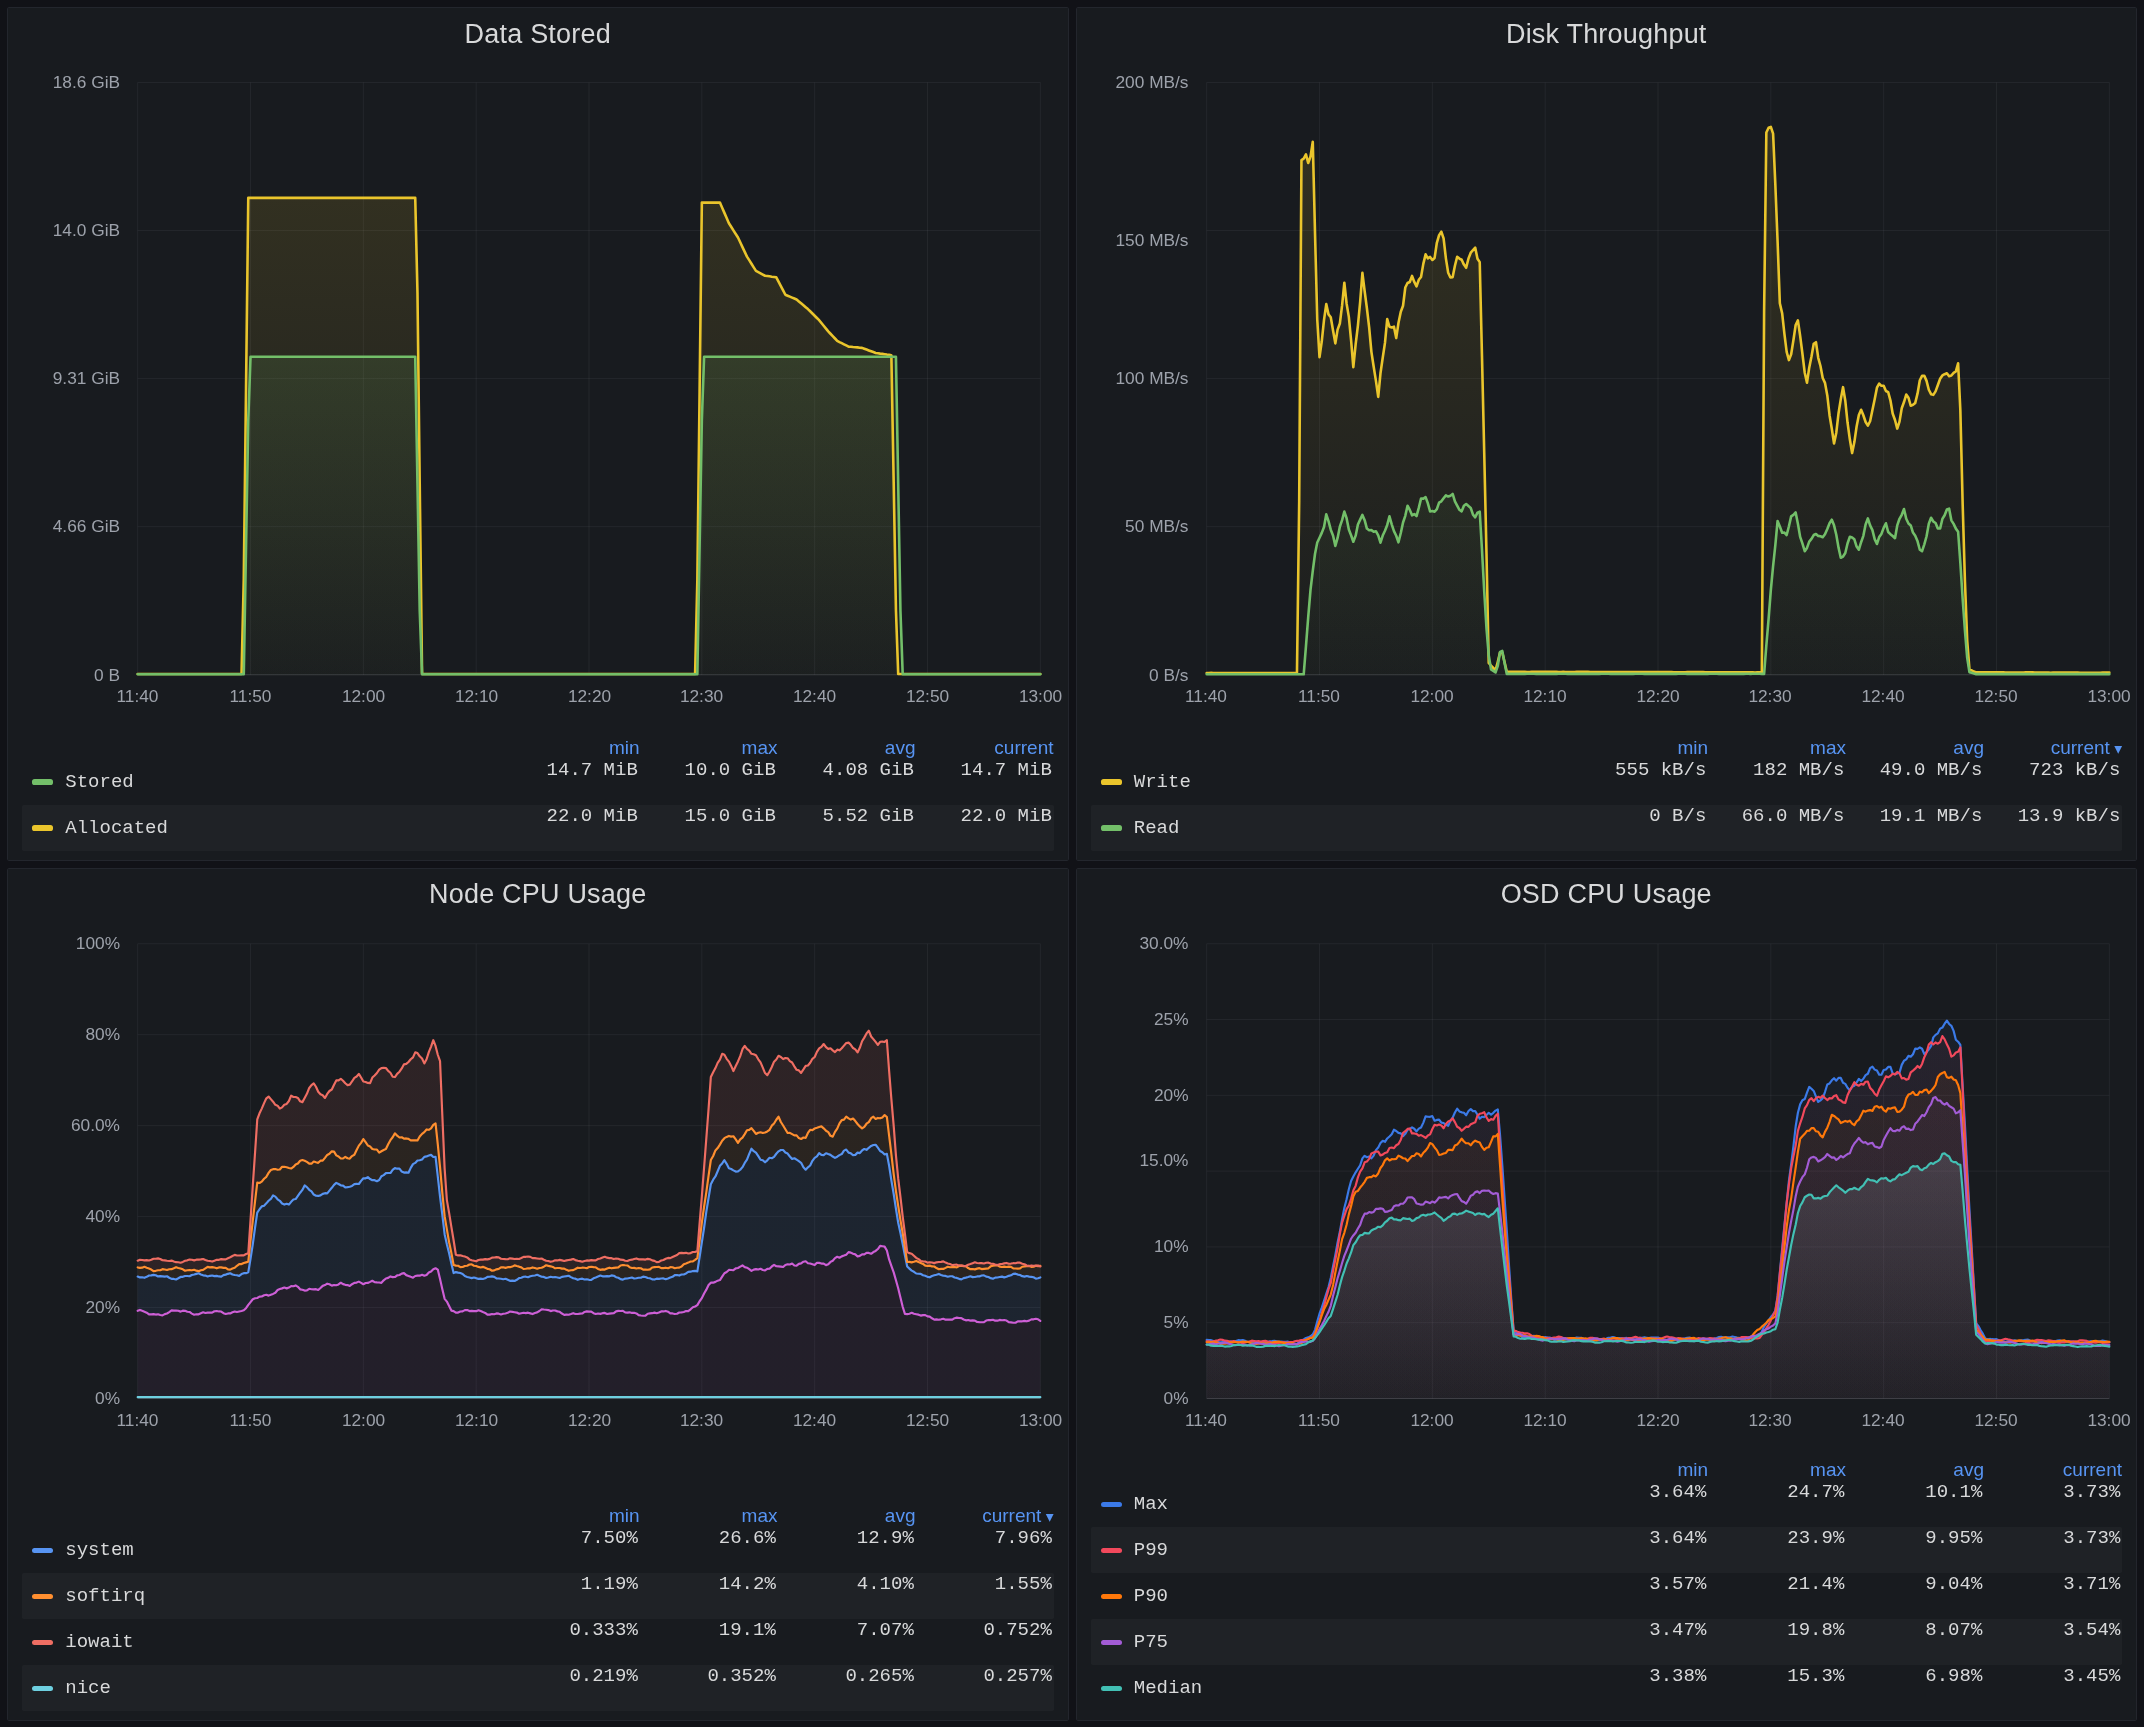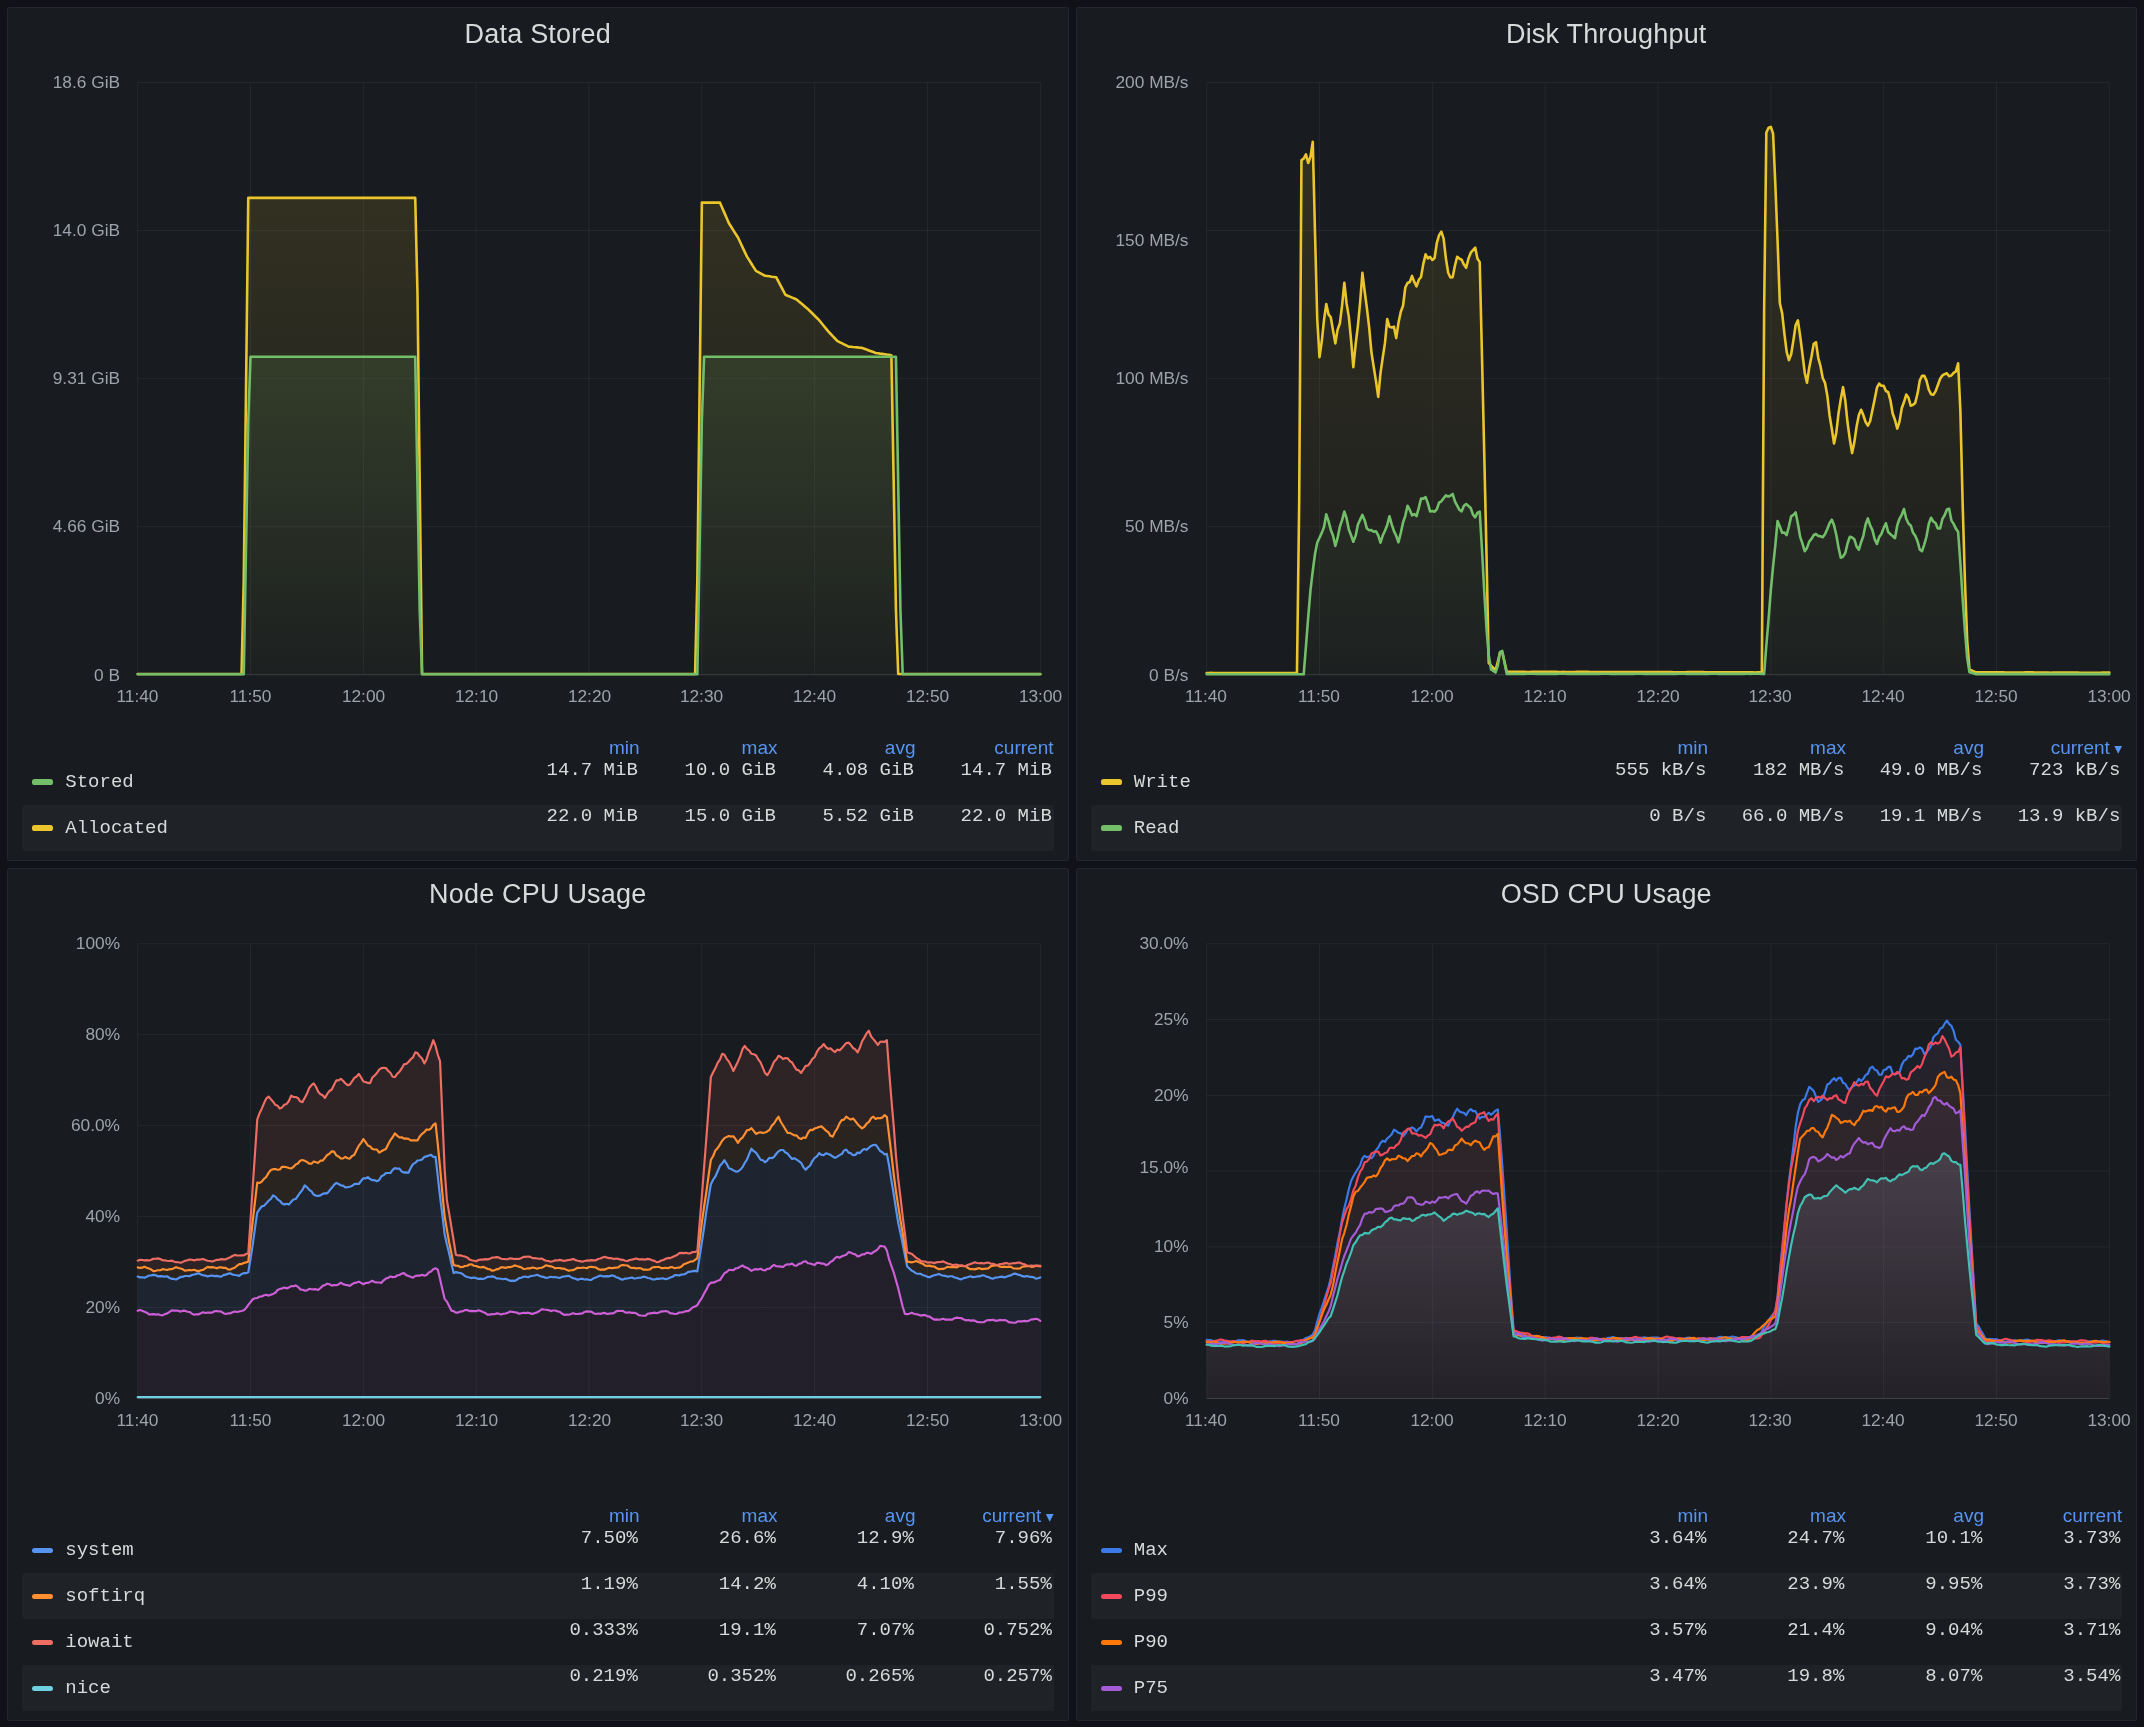--- a/index.html
+++ b/index.html
@@ -380,21 +380,21 @@
           <path d="M150.0 489.6L152.6 489.8L155.2 490.9L157.8 491.1L160.4 491.0L163.1 491.3L165.7 491.0L168.3 491.2L170.9 491.9L173.5 491.7L176.1 491.7L178.7 491.2L181.3 490.2L183.9 490.1L186.5 490.0L189.2 490.1L191.8 490.8L194.4 490.7L197.0 490.4L199.6 490.8L202.2 490.6L204.8 491.3L207.4 492.2L210.0 492.2L212.6 492.4L215.3 492.0L217.9 491.1L220.5 491.2L223.1 491.1L225.7 491.0L228.3 491.4L230.9 490.7L233.5 490.3L236.1 490.4L238.7 490.2L241.4 491.0L244.0 491.9L246.6 491.9L249.2 492.3L251.8 492.1L254.4 491.7L257.0 491.3L259.6 490.5L262.2 489.7L264.8 489.1L267.4 487.2L270.1 485.8L272.7 484.8L275.3 481.9L277.9 478.6L280.5 475.2L283.1 471.1L285.7 467.5L288.3 463.3L290.9 459.2L293.5 456.5L296.2 448.3L298.8 440.2L301.4 432.0L304.0 421.4L306.6 411.6L309.2 404.0L311.8 395.8L314.4 389.9L317.0 383.1L319.6 374.6L322.3 371.3L324.9 366.6L327.5 363.2L330.1 362.8L332.7 360.4L335.3 361.0L337.9 361.0L340.5 357.6L343.1 356.3L345.7 355.3L348.4 353.3L351.0 353.8L353.6 351.8L356.2 348.2L358.8 346.4L361.4 343.5L364.0 342.8L366.6 344.9L369.2 344.8L371.8 345.7L374.5 345.9L377.1 343.4L379.7 343.9L382.3 344.4L384.9 344.0L387.5 346.6L390.1 345.7L392.7 343.4L395.3 342.7L397.9 340.3L400.6 339.5L403.2 340.6L405.8 339.2L408.4 339.2L411.0 338.2L413.6 336.8L416.2 339.2L418.8 341.3L421.4 343.1L424.0 346.4L426.7 344.7L429.3 342.4L431.9 341.3L434.5 338.4L437.1 338.1L439.7 339.6L442.3 338.1L444.9 338.0L447.5 336.6L450.1 334.7L452.8 335.8L455.4 336.5L458.0 337.4L460.6 339.7L463.2 338.0L465.8 337.9L468.4 339.0L471.0 338.5L473.6 340.6L476.2 342.1L478.9 339.5L481.5 338.2L484.1 335.1L486.7 332.0L489.3 355.2L491.9 377.2L494.5 399.6L497.1 421.5L499.7 440.2L502.3 459.9L505.0 480.1L507.6 480.5L510.2 482.0L512.8 482.9L515.4 482.7L518.0 483.0L520.6 482.5L523.2 482.2L525.8 483.0L528.4 483.2L531.1 483.5L533.7 484.0L536.3 483.4L538.9 483.7L541.5 484.5L544.1 484.7L546.7 485.9L549.3 486.4L551.9 486.2L554.5 486.4L557.2 486.0L559.8 485.8L562.4 486.5L565.0 486.2L567.6 486.1L570.2 485.8L572.8 484.7L575.4 484.5L578.0 484.7L580.6 484.7L583.3 485.7L585.9 485.9L588.5 485.7L591.1 486.1L593.7 485.9L596.3 486.3L598.9 487.3L601.5 487.2L604.1 487.3L606.7 486.9L609.4 485.8L612.0 485.7L614.6 485.6L617.2 485.5L619.8 486.1L622.4 485.7L625.0 485.3L627.6 485.5L630.2 485.3L632.8 486.0L635.5 487.1L638.1 487.2L640.7 487.5L643.3 487.2L645.9 486.4L648.5 486.6L651.1 486.6L653.7 486.4L656.3 486.7L659.0 485.9L661.6 485.2L664.2 485.1L666.8 484.8L669.4 485.5L672.0 486.3L674.6 486.3L677.2 486.7L679.8 486.6L682.4 486.3L685.1 487.0L687.7 487.2L690.3 487.3L692.9 487.5L695.5 486.5L698.1 485.8L700.7 485.5L703.3 485.0L705.9 485.5L708.5 485.8L711.2 485.5L713.8 485.7L716.4 485.4L719.0 485.3L721.6 486.3L724.2 486.7L726.8 487.1L729.4 487.4L732.0 486.5L734.6 486.1L737.3 486.0L739.9 485.5L742.5 485.9L745.1 485.8L747.7 485.0L750.3 484.9L752.9 484.3L755.5 484.2L758.1 485.2L760.7 485.6L763.4 486.1L766.0 486.5L768.6 485.8L771.2 485.9L773.8 486.1L776.4 485.9L779.0 485.4L781.6 484.0L784.2 481.9L786.8 480.4L789.5 478.4L792.1 477.1L794.7 476.8L797.3 475.7L799.9 475.0L802.5 474.1L805.1 472.4L807.7 471.8L810.3 464.2L812.9 449.3L815.6 435.6L818.2 420.0L820.8 403.2L823.4 388.9L826.0 374.5L828.6 361.9L831.2 351.0L833.8 337.4L836.4 329.4L839.0 325.1L841.7 319.2L844.3 317.5L846.9 316.0L849.5 316.3L852.1 320.5L854.7 320.6L857.3 319.9L859.9 320.9L862.5 318.7L865.1 317.8L867.8 317.5L870.4 313.5L873.0 310.7L875.6 307.9L878.2 305.4L880.8 307.7L883.4 309.5L886.0 311.5L888.6 314.1L891.2 311.6L893.9 309.8L896.5 309.9L899.1 308.2L901.7 309.6L904.3 310.5L906.9 307.4L909.5 305.5L912.1 301.5L914.7 297.9L917.3 299.5L920.0 299.7L922.6 300.3L925.2 302.0L927.8 299.0L930.4 297.2L933.0 297.6L935.6 296.8L938.2 299.5L940.8 300.9L943.4 298.8L946.1 298.3L948.7 295.3L951.3 292.6L953.9 293.7L956.5 292.2L959.1 290.8L961.7 289.7L964.3 284.9L966.9 283.2L969.5 283.6L972.2 283.3L974.8 286.8L977.4 288.0L980.0 285.6L982.6 284.7L985.2 281.5L987.8 279.5L990.4 280.7L993.0 278.7L995.6 277.4L998.3 275.2L1000.9 269.1L1003.5 268.5L1006.1 270.6L1008.7 272.1L1011.3 277.2L1013.9 278.6L1016.5 278.4L1019.1 281.0L1021.7 281.8L1024.4 312.8L1027.0 345.3L1029.6 374.1L1032.2 401.7L1034.8 427.3L1037.4 451.8L1040.0 478.3L1042.6 480.9L1045.2 483.3L1047.8 486.3L1050.5 488.4L1053.1 487.9L1055.7 488.0L1058.3 487.9L1060.9 488.5L1063.5 489.6L1066.1 489.8L1068.7 490.2L1071.3 490.2L1073.9 489.7L1076.6 490.1L1079.2 490.4L1081.8 490.3L1084.4 490.6L1087.0 489.9L1089.6 489.2L1092.2 489.1L1094.8 488.7L1097.4 489.3L1100.0 490.0L1102.7 490.0L1105.3 490.3L1107.9 490.4L1110.5 490.2L1113.1 491.1L1115.7 491.5L1118.3 491.7L1120.9 492.1L1123.5 491.3L1126.1 490.7L1128.8 490.6L1131.4 490.1L1134.0 490.4L1136.6 490.7L1139.2 490.2L1141.8 490.3L1144.4 490.0L1147.0 489.9L1149.6 490.9L1152.2 491.4L1154.9 491.9L1157.5 492.4L1160.1 491.8L1162.7 491.5L1165.3 491.7L1167.9 491.4L1170.5 491.8L1173.1 491.7L1175.7 490.9L1178.3 490.7L1181.0 490.2L1183.6 490.0L1186.2 490.9L1188.8 491.1L1191.4 491.6L1194.0 492.0L1194.0 552.0L150.0 552.0Z" fill="url(#g3_median)" stroke="none"></path>
           <path d="M150.0 484.1L152.6 484.5L155.2 484.5L157.8 485.4L160.4 486.8L163.1 486.8L165.7 487.0L168.3 486.8L170.9 485.8L173.5 486.1L176.1 486.2L178.7 486.0L181.3 486.3L183.9 485.4L186.5 484.5L189.2 484.7L191.8 484.4L194.4 485.3L197.0 486.5L199.6 486.4L202.2 486.8L204.8 486.8L207.4 486.4L210.0 487.3L212.6 487.6L215.3 487.6L217.9 487.9L220.5 486.7L223.1 485.8L225.7 485.7L228.3 485.3L230.9 485.9L233.5 486.5L236.1 486.1L238.7 486.3L241.4 486.3L244.0 486.2L246.6 487.5L249.2 488.2L251.8 488.5L254.4 488.9L257.0 486.7L259.6 484.9L262.2 483.7L264.8 482.0L267.4 481.3L270.1 480.1L272.7 477.9L275.3 472.6L277.9 463.0L280.5 453.9L283.1 446.9L285.7 438.9L288.3 430.9L290.9 423.1L293.5 412.7L296.2 398.8L298.8 385.9L301.4 371.5L304.0 359.2L306.6 344.4L309.2 331.7L311.8 321.6L314.4 309.9L317.0 300.4L319.6 295.3L322.3 290.4L324.9 286.2L327.5 282.2L330.1 274.3L332.7 271.3L335.3 272.9L337.9 272.1L340.5 274.2L343.1 271.1L345.7 264.7L348.4 261.8L351.0 256.4L353.6 254.0L356.2 255.1L358.8 251.2L361.4 248.9L364.0 246.3L366.6 241.1L369.2 242.6L371.8 244.8L374.5 245.3L377.1 248.6L379.7 245.9L382.3 241.2L384.9 240.2L387.5 238.4L390.1 240.0L392.7 243.1L395.3 239.9L397.9 238.5L400.6 232.9L403.2 225.7L405.8 226.1L408.4 226.2L411.0 225.4L413.6 230.7L416.2 229.8L418.8 229.4L421.4 232.9L424.0 233.4L426.7 235.3L429.3 236.6L431.9 230.8L434.5 227.1L437.1 221.2L439.7 216.8L442.3 219.9L444.9 221.0L447.5 221.5L450.1 224.4L452.8 219.5L455.4 217.3L458.0 219.6L460.6 219.5L463.2 223.8L465.8 228.3L468.4 226.1L471.0 226.5L473.6 224.0L476.2 221.5L478.9 223.6L481.5 221.6L484.1 219.0L486.7 217.6L489.3 247.4L491.9 282.1L494.5 320.0L497.1 357.5L499.7 398.4L502.3 436.9L505.0 473.6L507.6 475.7L510.2 477.1L512.8 478.8L515.4 481.6L518.0 481.6L520.6 481.4L523.2 481.2L525.8 479.8L528.4 479.6L531.1 480.0L533.7 480.1L536.3 481.1L538.9 481.4L541.5 481.0L544.1 481.6L546.7 481.6L549.3 482.3L551.9 483.8L554.5 483.9L557.2 483.9L559.8 483.7L562.4 482.4L565.0 482.4L567.6 482.6L570.2 482.3L572.8 482.9L575.4 482.4L578.0 481.5L580.6 481.9L583.3 481.9L585.9 482.7L588.5 484.2L591.1 484.4L593.7 484.7L596.3 484.6L598.9 483.7L601.5 484.1L604.1 484.3L606.7 483.9L609.4 484.0L612.0 482.9L614.6 481.7L617.2 481.5L619.8 481.0L622.4 481.6L625.0 482.5L627.6 482.2L630.2 482.4L632.8 482.3L635.5 481.9L638.1 482.9L640.7 483.4L643.3 483.4L645.9 483.7L648.5 482.6L651.1 481.7L653.7 481.7L656.3 481.2L659.0 481.7L661.6 482.2L664.2 481.5L666.8 481.6L669.4 481.5L672.0 481.4L674.6 482.9L677.2 483.7L679.8 484.2L682.4 484.8L685.1 484.0L687.7 483.7L690.3 484.0L692.9 483.6L695.5 484.1L698.1 484.1L700.7 482.8L703.3 482.4L705.9 481.7L708.5 481.4L711.2 482.5L713.8 482.9L716.4 483.2L719.0 483.6L721.6 482.9L724.2 483.0L726.8 483.6L729.4 483.5L732.0 484.2L734.6 483.8L737.3 482.5L739.9 482.0L742.5 481.0L745.1 480.6L747.7 481.4L750.3 481.2L752.9 481.1L755.5 481.1L758.1 480.3L760.7 480.8L763.4 481.6L766.0 481.9L768.6 482.9L771.2 482.7L773.8 481.6L776.4 481.3L779.0 480.5L781.6 480.3L784.2 480.8L786.8 480.0L789.5 479.4L792.1 474.5L794.7 468.9L797.3 465.1L799.9 461.6L802.5 457.7L805.1 454.9L807.7 450.3L810.3 433.4L812.9 406.4L815.6 378.0L818.2 351.3L820.8 325.8L823.4 300.4L826.0 280.9L828.6 260.3L831.2 237.4L833.8 221.5L836.4 211.8L839.0 207.1L841.7 205.6L844.3 198.3L846.9 191.6L849.5 193.7L852.1 196.3L854.7 202.9L857.3 209.0L859.9 207.2L862.5 204.7L865.1 197.5L867.8 188.8L870.4 187.6L873.0 184.0L875.6 181.5L878.2 184.4L880.8 181.2L883.4 181.2L886.0 186.7L888.6 188.1L891.2 192.6L893.9 195.6L896.5 191.4L899.1 190.2L901.7 186.5L904.3 182.3L906.9 184.7L909.5 182.2L912.1 178.0L914.7 176.4L917.3 169.9L920.0 168.2L922.6 171.6L925.2 172.7L927.8 177.4L930.4 177.5L933.0 172.1L935.6 171.4L938.2 168.5L940.8 168.4L943.4 176.0L946.1 176.8L948.7 176.0L951.3 175.1L953.9 166.1L956.5 161.3L959.1 159.8L961.7 155.6L964.3 156.6L966.9 153.8L969.5 147.4L972.2 147.6L974.8 145.9L977.4 147.5L980.0 153.7L982.6 151.2L985.2 148.3L987.8 144.5L990.4 134.3L993.0 131.4L995.6 129.7L998.3 124.2L1000.9 123.0L1003.5 118.5L1006.1 114.9L1008.7 118.8L1011.3 120.9L1013.9 126.8L1016.5 137.0L1019.1 139.3L1021.7 143.1L1024.4 191.1L1027.0 235.5L1029.6 285.8L1032.2 333.3L1034.8 377.2L1037.4 422.1L1040.0 464.9L1042.6 468.2L1045.2 473.0L1047.8 477.3L1050.5 482.6L1053.1 483.5L1055.7 483.1L1058.3 483.4L1060.9 483.5L1063.5 483.4L1066.1 484.7L1068.7 485.6L1071.3 485.9L1073.9 486.5L1076.6 485.7L1079.2 485.0L1081.8 485.2L1084.4 484.8L1087.0 485.2L1089.6 485.5L1092.2 484.6L1094.8 484.4L1097.4 484.1L1100.0 483.9L1102.7 485.2L1105.3 486.0L1107.9 486.4L1110.5 487.1L1113.1 486.5L1115.7 486.4L1118.3 486.9L1120.9 486.8L1123.5 487.3L1126.1 487.3L1128.8 486.1L1131.4 485.7L1134.0 485.1L1136.6 484.7L1139.2 485.8L1141.8 486.1L1144.4 486.2L1147.0 486.7L1149.6 486.1L1152.2 486.4L1154.9 487.3L1157.5 487.5L1160.1 488.3L1162.7 488.3L1165.3 487.2L1167.9 486.8L1170.5 486.1L1173.1 485.7L1175.7 486.4L1178.3 486.1L1181.0 485.8L1183.6 485.8L1186.2 485.0L1188.8 485.5L1191.4 486.5L1194.0 486.9" fill="none" stroke="#3b7ae8" stroke-width="2.5" stroke-linejoin="round" stroke-linecap="round"></path>
           <path d="M150.0 485.9L152.6 485.8L155.2 486.5L157.8 485.8L160.4 485.1L163.1 484.7L165.7 483.8L168.3 484.2L170.9 485.1L173.5 485.3L176.1 486.1L178.7 486.1L181.3 485.6L183.9 486.4L186.5 486.6L189.2 487.1L191.8 488.0L194.4 487.3L197.0 486.6L199.6 486.1L202.2 485.1L204.8 485.5L207.4 485.9L210.0 485.6L212.6 486.0L215.3 485.6L217.9 485.2L220.5 486.1L223.1 486.5L225.7 487.4L228.3 488.4L230.9 487.9L233.5 487.7L236.1 487.4L238.7 486.7L241.4 487.3L244.0 487.4L246.6 486.8L249.2 486.8L251.8 485.8L254.4 485.3L257.0 485.0L259.6 484.3L262.2 484.3L264.8 484.2L267.4 482.8L270.1 482.0L272.7 481.2L275.3 476.6L277.9 469.9L280.5 462.2L283.1 453.5L285.7 445.2L288.3 435.1L290.9 425.8L293.5 418.6L296.2 404.1L298.8 391.2L301.4 377.9L304.0 361.9L306.6 348.6L309.2 340.7L311.8 332.9L314.4 328.9L317.0 321.1L319.6 311.3L322.3 305.8L324.9 296.2L327.5 289.6L330.1 285.8L332.7 278.8L335.3 277.8L337.9 274.8L340.5 268.5L343.1 267.4L345.7 266.3L348.4 266.4L351.0 270.8L353.6 269.9L356.2 268.0L358.8 267.1L361.4 262.3L364.0 261.7L366.6 262.5L369.2 259.1L371.8 257.7L374.5 252.6L377.1 244.7L379.7 242.8L382.3 240.2L384.9 239.7L387.5 245.4L390.1 245.4L392.7 246.0L395.3 248.1L397.9 247.3L400.6 248.8L403.2 250.6L405.8 247.7L408.4 246.5L411.0 240.3L413.6 235.4L416.2 236.2L418.8 235.1L421.4 236.1L424.0 239.4L426.7 234.4L429.3 231.6L431.9 230.6L434.5 228.0L437.1 232.3L439.7 237.7L442.3 239.1L444.9 242.3L447.5 240.1L450.1 237.6L452.8 237.8L455.4 234.8L458.0 233.6L460.6 232.6L463.2 224.8L465.8 222.7L468.4 222.1L471.0 220.9L473.6 226.9L476.2 230.8L478.9 228.9L481.5 229.5L484.1 225.1L486.7 222.6L489.3 265.6L491.9 304.5L494.5 344.3L497.1 379.8L499.7 409.2L502.3 441.2L505.0 473.9L507.6 473.8L510.2 475.2L512.8 475.8L515.4 475.9L518.0 476.7L520.6 476.6L523.2 477.4L525.8 479.3L528.4 480.2L531.1 481.5L533.7 482.2L536.3 481.6L538.9 481.9L541.5 482.0L544.1 481.7L546.7 482.5L549.3 482.1L551.9 481.4L554.5 481.2L557.2 480.4L559.8 480.8L562.4 482.0L565.0 482.4L567.6 483.3L570.2 483.6L572.8 483.0L575.4 483.4L578.0 483.6L580.6 483.8L583.3 484.6L585.9 484.0L588.5 483.2L591.1 482.7L593.7 481.7L596.3 481.9L598.9 482.7L601.5 482.7L604.1 483.3L606.7 483.3L609.4 482.7L612.0 483.4L614.6 483.8L617.2 484.3L619.8 485.3L622.4 484.6L625.0 484.0L627.6 483.5L630.2 482.4L632.8 482.6L635.5 482.8L638.1 482.2L640.7 482.2L643.3 481.4L645.9 480.7L648.5 481.5L651.1 481.8L653.7 482.7L656.3 483.7L659.0 483.2L661.6 483.0L664.2 482.9L666.8 482.3L669.4 482.9L672.0 483.0L674.6 482.3L677.2 482.1L679.8 481.0L682.4 480.3L685.1 480.9L687.7 481.1L690.3 481.9L692.9 482.7L695.5 482.2L698.1 482.5L700.7 482.9L703.3 483.0L705.9 484.3L708.5 484.6L711.2 484.1L713.8 484.0L716.4 482.8L719.0 482.2L721.6 482.7L724.2 482.4L726.8 482.8L729.4 483.0L732.0 482.1L734.6 482.4L737.3 482.8L739.9 483.1L742.5 484.5L745.1 484.8L747.7 484.5L750.3 484.5L752.9 483.5L755.5 483.2L758.1 483.6L760.7 483.1L763.4 483.0L766.0 482.5L768.6 481.0L771.2 480.9L773.8 480.9L776.4 481.1L779.0 482.4L781.6 482.5L784.2 482.3L786.8 482.6L789.5 482.0L792.1 478.3L794.7 475.1L797.3 470.7L799.9 466.8L802.5 461.7L805.1 455.5L807.7 451.1L810.3 434.8L812.9 407.4L815.6 382.2L818.2 354.0L820.8 326.0L823.4 304.5L826.0 285.7L828.6 272.1L831.2 259.5L833.8 242.5L836.4 233.7L839.0 226.3L841.7 216.5L844.3 212.7L846.9 206.5L849.5 204.7L852.1 208.1L854.7 204.5L857.3 203.1L859.9 204.2L862.5 201.7L865.1 204.4L867.8 206.8L870.4 204.6L873.0 205.0L875.6 202.2L878.2 201.2L880.8 206.1L883.4 207.2L886.0 209.5L888.6 210.1L891.2 201.2L893.9 195.4L896.5 191.2L899.1 186.1L901.7 189.0L904.3 190.2L906.9 188.0L909.5 189.1L912.1 185.6L914.7 185.5L917.3 192.7L920.0 195.4L922.6 199.5L925.2 201.9L927.8 194.7L930.4 189.7L933.0 185.0L935.6 179.4L938.2 180.5L940.8 179.0L943.4 176.3L946.1 177.3L948.7 174.3L951.3 176.0L953.9 181.7L956.5 181.3L959.1 183.2L961.7 182.4L964.3 174.7L966.9 172.7L969.5 170.5L972.2 167.4L974.8 169.6L977.4 165.0L980.0 157.2L982.6 151.9L985.2 142.6L987.8 139.9L990.4 142.4L993.0 140.2L995.6 141.6L998.3 139.7L1000.9 132.8L1003.5 136.6L1006.1 142.2L1008.7 147.5L1011.3 156.6L1013.9 155.1L1016.5 151.8L1019.1 150.9L1021.7 145.9L1024.4 196.1L1027.0 248.3L1029.6 296.5L1032.2 343.1L1034.8 383.8L1037.4 424.1L1040.0 467.0L1042.6 471.9L1045.2 476.8L1047.8 482.2L1050.5 485.9L1053.1 485.5L1055.7 485.4L1058.3 484.6L1060.9 484.9L1063.5 485.3L1066.1 484.6L1068.7 484.6L1071.3 483.7L1073.9 482.9L1076.6 483.6L1079.2 484.0L1081.8 484.8L1084.4 485.9L1087.0 485.5L1089.6 485.5L1092.2 485.8L1094.8 485.6L1097.4 486.5L1100.0 486.9L1102.7 486.2L1105.3 486.0L1107.9 484.9L1110.5 484.0L1113.1 484.5L1115.7 484.5L1118.3 484.9L1120.9 485.5L1123.5 484.8L1126.1 485.0L1128.8 485.5L1131.4 485.6L1134.0 487.0L1136.6 487.5L1139.2 487.2L1141.8 487.2L1144.4 486.2L1147.0 485.6L1149.6 486.1L1152.2 485.8L1154.9 485.9L1157.5 485.8L1160.1 484.7L1162.7 484.7L1165.3 485.0L1167.9 485.3L1170.5 486.7L1173.1 487.2L1175.7 487.1L1178.3 487.4L1181.0 486.8L1183.6 486.9L1186.2 487.6L1188.8 487.3L1191.4 487.4L1194.0 486.9" fill="none" stroke="#f2495c" stroke-width="2.5" stroke-linejoin="round" stroke-linecap="round"></path>
           <path d="M150.0 486.9L152.6 487.0L155.2 486.7L157.8 487.1L160.4 487.0L163.1 487.6L165.7 488.8L168.3 488.7L170.9 488.7L173.5 488.3L176.1 487.0L178.7 487.0L181.3 486.9L183.9 486.7L186.5 487.3L189.2 486.7L191.8 486.2L194.4 486.4L197.0 486.3L199.6 487.2L202.2 488.5L204.8 488.5L207.4 488.9L210.0 488.6L212.6 487.9L215.3 488.3L217.9 488.3L220.5 488.2L223.1 488.4L225.7 487.4L228.3 486.5L230.9 486.5L233.5 486.1L236.1 487.0L238.7 487.9L241.4 487.8L244.0 488.2L246.6 488.1L249.2 487.9L251.8 488.9L254.4 489.2L257.0 488.5L259.6 488.0L262.2 485.9L264.8 484.3L267.4 483.2L270.1 481.8L272.7 481.6L275.3 478.0L277.9 470.3L280.5 463.4L283.1 455.9L285.7 448.8L288.3 443.8L290.9 437.8L293.5 431.8L296.2 420.6L298.8 406.3L301.4 393.3L304.0 381.1L306.6 367.6L309.2 360.3L311.8 351.0L314.4 339.0L317.0 329.5L319.6 318.3L322.3 312.9L324.9 311.9L327.5 308.0L330.1 304.9L332.7 301.3L335.3 296.8L337.9 296.0L340.5 295.9L343.1 294.0L345.7 295.1L348.4 291.7L351.0 285.4L353.6 282.0L356.2 276.5L358.8 274.2L361.4 276.7L364.0 275.2L366.6 275.3L369.2 274.8L371.8 271.1L374.5 272.4L377.1 274.1L379.7 274.4L382.3 277.4L384.9 274.5L387.5 271.5L390.1 271.4L392.7 268.4L395.3 269.1L397.9 272.0L400.6 267.7L403.2 265.3L405.8 261.8L408.4 256.5L411.0 257.8L413.6 261.6L416.2 264.7L418.8 270.2L421.4 269.7L424.0 268.7L426.7 268.0L429.3 264.3L431.9 264.5L434.5 264.7L437.1 259.3L439.7 258.3L442.3 255.2L444.9 251.5L447.5 254.7L450.1 256.8L452.8 256.8L455.4 259.1L458.0 255.7L460.6 253.8L463.2 255.1L465.8 256.0L468.4 261.0L471.0 264.4L473.6 261.9L476.2 261.4L478.9 255.2L481.5 248.9L484.1 248.8L486.7 246.0L489.3 282.7L491.9 320.6L494.5 354.7L497.1 387.7L499.7 418.0L502.3 447.3L505.0 477.5L507.6 478.7L510.2 478.7L512.8 479.2L515.4 478.9L518.0 478.9L520.6 480.1L523.2 480.2L525.8 480.3L528.4 480.5L531.1 479.5L533.7 479.7L536.3 480.5L538.9 481.0L541.5 482.7L544.1 483.2L546.7 482.9L549.3 483.3L551.9 483.1L554.5 483.4L557.2 484.5L559.8 484.3L562.4 484.2L565.0 483.8L567.6 482.3L570.2 482.1L572.8 482.1L575.4 482.0L578.0 482.8L580.6 482.7L583.3 482.1L585.9 482.6L588.5 482.5L591.1 483.2L593.7 484.7L596.3 484.7L598.9 484.9L601.5 484.7L604.1 483.5L606.7 483.6L609.4 483.7L612.0 483.4L614.6 483.8L617.2 483.0L619.8 482.1L622.4 482.2L625.0 482.0L627.6 482.8L630.2 484.1L632.8 484.1L635.5 484.5L638.1 484.4L640.7 483.8L643.3 484.5L645.9 484.7L648.5 484.6L651.1 484.9L653.7 483.7L656.3 482.7L659.0 482.5L661.6 482.0L664.2 482.6L666.8 483.4L669.4 483.0L672.0 483.3L674.6 483.2L677.2 483.0L679.8 484.2L682.4 484.8L685.1 485.1L687.7 485.5L690.3 484.4L692.9 483.6L695.5 483.5L698.1 482.9L700.7 483.3L703.3 483.5L705.9 482.6L708.5 482.5L711.2 482.0L713.8 481.9L716.4 483.2L719.0 483.8L721.6 484.3L724.2 484.8L726.8 484.0L729.4 483.8L732.0 484.0L734.6 483.7L737.3 484.2L739.9 483.9L742.5 482.7L745.1 482.3L747.7 481.4L750.3 481.2L752.9 482.3L755.5 482.5L758.1 482.9L760.7 483.3L763.4 482.6L766.0 482.9L768.6 483.6L771.2 483.8L773.8 484.6L776.4 484.3L779.0 481.0L781.6 478.5L784.2 475.3L786.8 472.8L789.5 471.5L792.1 468.9L794.7 466.7L797.3 464.4L799.9 461.2L802.5 459.9L805.1 458.8L807.7 457.3L810.3 446.8L812.9 424.2L815.6 400.3L818.2 377.8L820.8 353.4L823.4 334.3L826.0 320.5L828.6 302.1L831.2 284.9L833.8 266.6L836.4 251.5L839.0 248.6L841.7 245.9L844.3 242.5L846.9 242.3L849.5 239.3L852.1 239.3L854.7 242.9L857.3 243.4L859.9 247.7L862.5 250.0L865.1 243.6L867.8 238.8L870.4 232.0L873.0 223.9L875.6 225.2L878.2 227.3L880.8 229.1L883.4 233.4L886.0 232.1L888.6 230.9L891.2 232.0L893.9 230.7L896.5 234.0L899.1 235.8L901.7 231.4L904.3 229.5L906.9 224.5L909.5 219.1L912.1 220.2L914.7 219.0L917.3 218.4L920.0 219.3L922.6 214.5L925.2 213.7L927.8 215.6L930.4 214.4L933.0 218.5L935.6 220.1L938.2 216.2L940.8 216.8L943.4 215.7L946.1 215.3L948.7 220.4L951.3 220.2L953.9 218.0L956.5 214.4L959.1 204.9L961.7 200.5L964.3 199.5L966.9 197.3L969.5 200.9L972.2 201.0L974.8 197.1L977.4 197.9L980.0 195.3L982.6 194.6L985.2 198.7L987.8 196.2L990.4 193.2L993.0 189.4L995.6 180.1L998.3 177.0L1000.9 175.5L1003.5 174.2L1006.1 180.3L1008.7 181.2L1011.3 179.8L1013.9 183.0L1016.5 184.0L1019.1 189.4L1021.7 198.8L1024.4 241.0L1027.0 283.6L1029.6 324.7L1032.2 360.9L1034.8 398.5L1037.4 435.6L1040.0 471.9L1042.6 475.7L1045.2 478.2L1047.8 480.5L1050.5 484.1L1053.1 483.7L1055.7 484.3L1058.3 485.5L1060.9 485.4L1063.5 485.8L1066.1 485.9L1068.7 485.5L1071.3 486.4L1073.9 486.9L1076.6 487.0L1079.2 487.4L1081.8 486.4L1084.4 485.4L1087.0 485.3L1089.6 484.7L1092.2 485.1L1094.8 485.7L1097.4 485.2L1100.0 485.3L1102.7 485.2L1105.3 485.0L1107.9 486.3L1110.5 487.0L1113.1 487.4L1115.7 488.0L1118.3 487.2L1120.9 486.6L1123.5 486.8L1126.1 486.3L1128.8 486.7L1131.4 486.7L1134.0 485.7L1136.6 485.5L1139.2 484.9L1141.8 484.7L1144.4 485.9L1147.0 486.4L1149.6 486.9L1152.2 487.5L1154.9 486.9L1157.5 487.0L1160.1 487.5L1162.7 487.4L1165.3 488.1L1167.9 488.0L1170.5 486.8L1173.1 486.4L1175.7 485.6L1178.3 485.3L1181.0 486.2L1183.6 486.2L1186.2 486.4L1188.8 486.7L1191.4 486.1L1194.0 486.5" fill="none" stroke="#ff780a" stroke-width="2.5" stroke-linejoin="round" stroke-linecap="round"></path>
           <path d="M150.0 489.5L152.6 489.3L155.2 488.8L157.8 488.5L160.4 489.2L163.1 488.7L165.7 488.3L168.3 488.1L170.9 487.3L173.5 487.8L176.1 488.8L178.7 489.2L181.3 490.2L183.9 490.2L186.5 489.6L189.2 489.9L191.8 489.8L194.4 489.9L197.0 490.6L199.6 489.8L202.2 489.2L204.8 488.7L207.4 487.7L210.0 488.1L212.6 488.7L215.3 488.8L217.9 489.5L220.5 489.3L223.1 489.0L225.7 489.7L228.3 489.9L230.9 490.6L233.5 491.4L236.1 490.8L238.7 490.3L241.4 489.8L244.0 488.9L246.6 489.2L249.2 489.4L251.8 489.1L254.4 489.4L257.0 487.8L259.6 486.6L262.2 486.6L264.8 486.1L267.4 486.3L270.1 486.4L272.7 485.1L275.3 482.2L277.9 477.0L280.5 471.5L283.1 467.4L285.7 462.5L288.3 456.8L290.9 451.7L293.5 444.8L296.2 433.1L298.8 423.4L301.4 412.9L304.0 404.3L306.6 395.3L309.2 387.1L311.8 380.8L314.4 374.1L317.0 367.2L319.6 363.4L322.3 360.2L324.9 355.4L327.5 351.1L330.1 343.4L332.7 338.2L335.3 338.2L337.9 336.3L340.5 337.0L343.1 336.2L345.7 332.6L348.4 332.6L351.0 332.1L353.6 332.5L356.2 336.2L358.8 335.9L361.4 334.8L364.0 333.9L366.6 329.6L369.2 328.5L371.8 328.8L374.5 326.7L377.1 326.7L379.7 324.1L382.3 319.5L384.9 319.2L387.5 319.4L390.1 321.4L392.7 326.5L395.3 327.1L397.9 327.8L400.6 327.5L403.2 324.3L405.8 325.1L408.4 326.1L411.0 324.1L413.6 325.4L416.2 323.0L418.8 319.3L421.4 319.8L424.0 319.2L426.7 318.8L429.3 320.6L431.9 317.9L434.5 316.6L437.1 315.8L439.7 315.5L442.3 320.0L444.9 323.7L447.5 324.6L450.1 326.7L452.8 322.4L455.4 317.5L458.0 316.4L460.6 313.3L463.2 312.4L465.8 314.4L468.4 311.8L471.0 311.4L473.6 311.7L476.2 311.5L478.9 314.1L481.5 315.4L484.1 314.5L486.7 315.0L489.3 336.5L491.9 359.1L494.5 384.3L497.1 407.6L499.7 431.9L502.3 455.7L505.0 478.0L507.6 477.8L510.2 477.6L512.8 477.5L515.4 479.0L518.0 479.9L520.6 480.3L523.2 481.2L525.8 481.1L528.4 481.6L531.1 483.0L533.7 483.5L536.3 484.6L538.9 485.0L541.5 484.1L544.1 483.7L546.7 483.1L549.3 482.6L551.9 483.4L554.5 483.3L557.2 482.9L559.8 483.1L562.4 482.4L565.0 482.8L567.6 484.0L570.2 484.4L572.8 485.4L575.4 485.6L578.0 484.7L580.6 484.8L583.3 484.4L585.9 484.3L588.5 485.0L591.1 484.4L593.7 483.7L596.3 483.4L598.9 482.3L601.5 482.7L604.1 483.6L606.7 483.9L609.4 484.9L612.0 485.0L614.6 484.4L617.2 485.0L619.8 485.1L622.4 485.5L625.0 486.3L627.6 485.6L630.2 484.9L632.8 484.3L635.5 483.1L638.1 483.4L640.7 483.8L643.3 483.7L645.9 484.2L648.5 483.8L651.1 483.3L653.7 484.1L656.3 484.5L659.0 485.3L661.6 486.4L664.2 485.8L666.8 485.5L669.4 485.1L672.0 484.2L674.6 484.6L677.2 484.7L679.8 484.2L682.4 484.2L685.1 483.3L687.7 482.6L690.3 483.3L692.9 483.6L695.5 484.6L698.1 485.5L700.7 485.1L703.3 485.1L705.9 485.1L708.5 484.7L711.2 485.5L713.8 485.6L716.4 485.0L719.0 484.7L721.6 483.4L724.2 482.6L726.8 483.0L729.4 482.9L732.0 483.6L734.6 484.1L737.3 483.4L739.9 483.7L742.5 483.9L745.1 484.0L747.7 485.4L750.3 485.6L752.9 485.2L755.5 485.1L758.1 483.8L760.7 483.3L763.4 483.6L766.0 483.1L768.6 483.4L771.2 483.2L773.8 482.2L776.4 482.3L779.0 480.9L781.6 479.8L784.2 479.8L786.8 478.6L789.5 477.1L792.1 475.8L794.7 473.2L797.3 471.8L799.9 470.9L802.5 468.9L805.1 467.5L807.7 465.1L810.3 452.8L812.9 433.0L815.6 413.0L818.2 393.9L820.8 377.4L823.4 360.8L826.0 346.8L828.6 333.8L831.2 318.3L833.8 306.9L836.4 301.0L839.0 296.0L841.7 292.7L844.3 285.1L846.9 275.3L849.5 273.2L852.1 272.5L854.7 273.9L857.3 277.8L859.9 276.5L862.5 274.9L865.1 272.9L867.8 269.2L870.4 271.4L873.0 273.3L875.6 273.1L878.2 276.1L880.8 274.2L883.4 271.4L886.0 273.2L888.6 271.0L891.2 269.3L893.9 268.3L896.5 261.4L899.1 257.0L901.7 254.0L904.3 250.7L906.9 254.1L909.5 256.2L912.1 255.5L914.7 258.0L917.3 256.7L920.0 256.3L922.6 260.5L925.2 261.2L927.8 262.3L930.4 260.8L933.0 252.9L935.6 248.0L938.2 243.5L940.8 239.4L943.4 242.5L946.1 242.9L948.7 241.3L951.3 242.3L953.9 238.4L956.5 237.1L959.1 240.3L961.7 239.8L964.3 241.5L966.9 240.9L969.5 234.3L972.2 231.5L974.8 227.9L977.4 224.2L980.0 225.3L982.6 220.9L985.2 215.0L987.8 211.6L990.4 204.4L993.0 203.3L995.6 207.1L998.3 207.3L1000.9 210.5L1003.5 212.0L1006.1 210.2L1008.7 213.5L1011.3 215.1L1013.9 216.7L1016.5 222.2L1019.1 221.0L1021.7 218.6L1024.4 256.7L1027.0 292.7L1029.6 334.2L1032.2 373.5L1034.8 407.1L1037.4 441.7L1040.0 474.8L1042.6 477.3L1045.2 481.1L1047.8 484.5L1050.5 488.0L1053.1 489.1L1055.7 488.6L1058.3 488.1L1060.9 487.7L1063.5 486.7L1066.1 487.0L1068.7 487.4L1071.3 487.0L1073.9 487.3L1076.6 486.9L1079.2 486.3L1081.8 487.1L1084.4 487.6L1087.0 488.5L1089.6 489.6L1092.2 489.3L1094.8 489.2L1097.4 489.2L1100.0 488.6L1102.7 489.1L1105.3 489.4L1107.9 488.8L1110.5 488.8L1113.1 487.8L1115.7 487.1L1118.3 487.7L1120.9 487.8L1123.5 488.6L1126.1 489.5L1128.8 489.1L1131.4 489.3L1134.0 489.5L1136.6 489.4L1139.2 490.4L1141.8 490.8L1144.4 490.3L1147.0 490.2L1149.6 489.0L1152.2 488.3L1154.9 488.7L1157.5 488.5L1160.1 488.9L1162.7 489.2L1165.3 488.5L1167.9 488.7L1170.5 489.0L1173.1 489.3L1175.7 490.7L1178.3 491.1L1181.0 491.0L1183.6 491.1L1186.2 490.2L1188.8 489.8L1191.4 490.3L1194.0 489.9" fill="none" stroke="#a35cd6" stroke-width="2.5" stroke-linejoin="round" stroke-linecap="round"></path>
           <path d="M150.0 489.6L152.6 489.8L155.2 490.9L157.8 491.1L160.4 491.0L163.1 491.3L165.7 491.0L168.3 491.2L170.9 491.9L173.5 491.7L176.1 491.7L178.7 491.2L181.3 490.2L183.9 490.1L186.5 490.0L189.2 490.1L191.8 490.8L194.4 490.7L197.0 490.4L199.6 490.8L202.2 490.6L204.8 491.3L207.4 492.2L210.0 492.2L212.6 492.4L215.3 492.0L217.9 491.1L220.5 491.2L223.1 491.1L225.7 491.0L228.3 491.4L230.9 490.7L233.5 490.3L236.1 490.4L238.7 490.2L241.4 491.0L244.0 491.9L246.6 491.9L249.2 492.3L251.8 492.1L254.4 491.7L257.0 491.3L259.6 490.5L262.2 489.7L264.8 489.1L267.4 487.2L270.1 485.8L272.7 484.8L275.3 481.9L277.9 478.6L280.5 475.2L283.1 471.1L285.7 467.5L288.3 463.3L290.9 459.2L293.5 456.5L296.2 448.3L298.8 440.2L301.4 432.0L304.0 421.4L306.6 411.6L309.2 404.0L311.8 395.8L314.4 389.9L317.0 383.1L319.6 374.6L322.3 371.3L324.9 366.6L327.5 363.2L330.1 362.8L332.7 360.4L335.3 361.0L337.9 361.0L340.5 357.6L343.1 356.3L345.7 355.3L348.4 353.3L351.0 353.8L353.6 351.8L356.2 348.2L358.8 346.4L361.4 343.5L364.0 342.8L366.6 344.9L369.2 344.8L371.8 345.7L374.5 345.9L377.1 343.4L379.7 343.9L382.3 344.4L384.9 344.0L387.5 346.6L390.1 345.7L392.7 343.4L395.3 342.7L397.9 340.3L400.6 339.5L403.2 340.6L405.8 339.2L408.4 339.2L411.0 338.2L413.6 336.8L416.2 339.2L418.8 341.3L421.4 343.1L424.0 346.4L426.7 344.7L429.3 342.4L431.9 341.3L434.5 338.4L437.1 338.1L439.7 339.6L442.3 338.1L444.9 338.0L447.5 336.6L450.1 334.7L452.8 335.8L455.4 336.5L458.0 337.4L460.6 339.7L463.2 338.0L465.8 337.9L468.4 339.0L471.0 338.5L473.6 340.6L476.2 342.1L478.9 339.5L481.5 338.2L484.1 335.1L486.7 332.0L489.3 355.2L491.9 377.2L494.5 399.6L497.1 421.5L499.7 440.2L502.3 459.9L505.0 480.1L507.6 480.5L510.2 482.0L512.8 482.9L515.4 482.7L518.0 483.0L520.6 482.5L523.2 482.2L525.8 483.0L528.4 483.2L531.1 483.5L533.7 484.0L536.3 483.4L538.9 483.7L541.5 484.5L544.1 484.7L546.7 485.9L549.3 486.4L551.9 486.2L554.5 486.4L557.2 486.0L559.8 485.8L562.4 486.5L565.0 486.2L567.6 486.1L570.2 485.8L572.8 484.7L575.4 484.5L578.0 484.7L580.6 484.7L583.3 485.7L585.9 485.9L588.5 485.7L591.1 486.1L593.7 485.9L596.3 486.3L598.9 487.3L601.5 487.2L604.1 487.3L606.7 486.9L609.4 485.8L612.0 485.7L614.6 485.6L617.2 485.5L619.8 486.1L622.4 485.7L625.0 485.3L627.6 485.5L630.2 485.3L632.8 486.0L635.5 487.1L638.1 487.2L640.7 487.5L643.3 487.2L645.9 486.4L648.5 486.6L651.1 486.6L653.7 486.4L656.3 486.7L659.0 485.9L661.6 485.2L664.2 485.1L666.8 484.8L669.4 485.5L672.0 486.3L674.6 486.3L677.2 486.7L679.8 486.6L682.4 486.3L685.1 487.0L687.7 487.2L690.3 487.3L692.9 487.5L695.5 486.5L698.1 485.8L700.7 485.5L703.3 485.0L705.9 485.5L708.5 485.8L711.2 485.5L713.8 485.7L716.4 485.4L719.0 485.3L721.6 486.3L724.2 486.7L726.8 487.1L729.4 487.4L732.0 486.5L734.6 486.1L737.3 486.0L739.9 485.5L742.5 485.9L745.1 485.8L747.7 485.0L750.3 484.9L752.9 484.3L755.5 484.2L758.1 485.2L760.7 485.6L763.4 486.1L766.0 486.5L768.6 485.8L771.2 485.9L773.8 486.1L776.4 485.9L779.0 485.4L781.6 484.0L784.2 481.9L786.8 480.4L789.5 478.4L792.1 477.1L794.7 476.8L797.3 475.7L799.9 475.0L802.5 474.1L805.1 472.4L807.7 471.8L810.3 464.2L812.9 449.3L815.6 435.6L818.2 420.0L820.8 403.2L823.4 388.9L826.0 374.5L828.6 361.9L831.2 351.0L833.8 337.4L836.4 329.4L839.0 325.1L841.7 319.2L844.3 317.5L846.9 316.0L849.5 316.3L852.1 320.5L854.7 320.6L857.3 319.9L859.9 320.9L862.5 318.7L865.1 317.8L867.8 317.5L870.4 313.5L873.0 310.7L875.6 307.9L878.2 305.4L880.8 307.7L883.4 309.5L886.0 311.5L888.6 314.1L891.2 311.6L893.9 309.8L896.5 309.9L899.1 308.2L901.7 309.6L904.3 310.5L906.9 307.4L909.5 305.5L912.1 301.5L914.7 297.9L917.3 299.5L920.0 299.7L922.6 300.3L925.2 302.0L927.8 299.0L930.4 297.2L933.0 297.6L935.6 296.8L938.2 299.5L940.8 300.9L943.4 298.8L946.1 298.3L948.7 295.3L951.3 292.6L953.9 293.7L956.5 292.2L959.1 290.8L961.7 289.7L964.3 284.9L966.9 283.2L969.5 283.6L972.2 283.3L974.8 286.8L977.4 288.0L980.0 285.6L982.6 284.7L985.2 281.5L987.8 279.5L990.4 280.7L993.0 278.7L995.6 277.4L998.3 275.2L1000.9 269.1L1003.5 268.5L1006.1 270.6L1008.7 272.1L1011.3 277.2L1013.9 278.6L1016.5 278.4L1019.1 281.0L1021.7 281.8L1024.4 312.8L1027.0 345.3L1029.6 374.1L1032.2 401.7L1034.8 427.3L1037.4 451.8L1040.0 478.3L1042.6 480.9L1045.2 483.3L1047.8 486.3L1050.5 488.4L1053.1 487.9L1055.7 488.0L1058.3 487.9L1060.9 488.5L1063.5 489.6L1066.1 489.8L1068.7 490.2L1071.3 490.2L1073.9 489.7L1076.6 490.1L1079.2 490.4L1081.8 490.3L1084.4 490.6L1087.0 489.9L1089.6 489.2L1092.2 489.1L1094.8 488.7L1097.4 489.3L1100.0 490.0L1102.7 490.0L1105.3 490.3L1107.9 490.4L1110.5 490.2L1113.1 491.1L1115.7 491.5L1118.3 491.7L1120.9 492.1L1123.5 491.3L1126.1 490.7L1128.8 490.6L1131.4 490.1L1134.0 490.4L1136.6 490.7L1139.2 490.2L1141.8 490.3L1144.4 490.0L1147.0 489.9L1149.6 490.9L1152.2 491.4L1154.9 491.9L1157.5 492.4L1160.1 491.8L1162.7 491.5L1165.3 491.7L1167.9 491.4L1170.5 491.8L1173.1 491.7L1175.7 490.9L1178.3 490.7L1181.0 490.2L1183.6 490.0L1186.2 490.9L1188.8 491.1L1191.4 491.6L1194.0 492.0" fill="none" stroke="#42c0b4" stroke-width="2.5" stroke-linejoin="round" stroke-linecap="round"></path>
         </svg>
         <div class="axis-label y" style="top: 466px; width: 112px;">0%</div>
         <div class="axis-label y" style="top: 390px; width: 112px;">5%</div>
         <div class="axis-label y" style="top: 314px; width: 112px;">10%</div>
-        <div class="axis-label y" style="top: 235px; width: 112px;">15.0%</div>
+        <div class="axis-label y" style="top: 228px; width: 112px;">15.0%</div>
         <div class="axis-label y" style="top: 163px; width: 112px;">20%</div>
         <div class="axis-label y" style="top: 87px; width: 112px;">25%</div>
         <div class="axis-label y" style="top: 11.2px; width: 112px;">30.0%</div>
         <div class="axis-label x" style="left: 69px; top: 488px;">11:40</div>
         <div class="axis-label x" style="left: 182px; top: 488px;">11:50</div>
         <div class="axis-label x" style="left: 295px; top: 488px;">12:00</div>
         <div class="axis-label x" style="left: 408px; top: 488px;">12:10</div>
         <div class="axis-label x" style="left: 521px; top: 488px;">12:20</div>
         <div class="axis-label x" style="left: 633px; top: 488px;">12:30</div>
         <div class="axis-label x" style="left: 746px; top: 488px;">12:40</div>
@@ -443,17 +443,27 @@
           <div class="legend-row">
             <div class="lg-name">
               <span class="swatch" style="background: rgb(163, 92, 214);"></span>
               <span class="series-name">P75</span>
             </div>
             <div class="lg-col lg-v">3.47%</div>
             <div class="lg-col lg-v">19.8%</div>
             <div class="lg-col lg-v">8.07%</div>
             <div class="lg-col lg-v">3.54%</div>
           </div>
+          <div class="legend-row">
+            <div class="lg-name">
+              <span class="swatch" style="background: rgb(66, 192, 180);"></span>
+              <span class="series-name">Median</span>
+            </div>
+            <div class="lg-col lg-v">3.38%</div>
+            <div class="lg-col lg-v">15.3%</div>
+            <div class="lg-col lg-v">6.98%</div>
+            <div class="lg-col lg-v">3.45%</div>
+          </div>
         </div>
     </div>
   </section>
   </div>
 
 
 </body></html>

